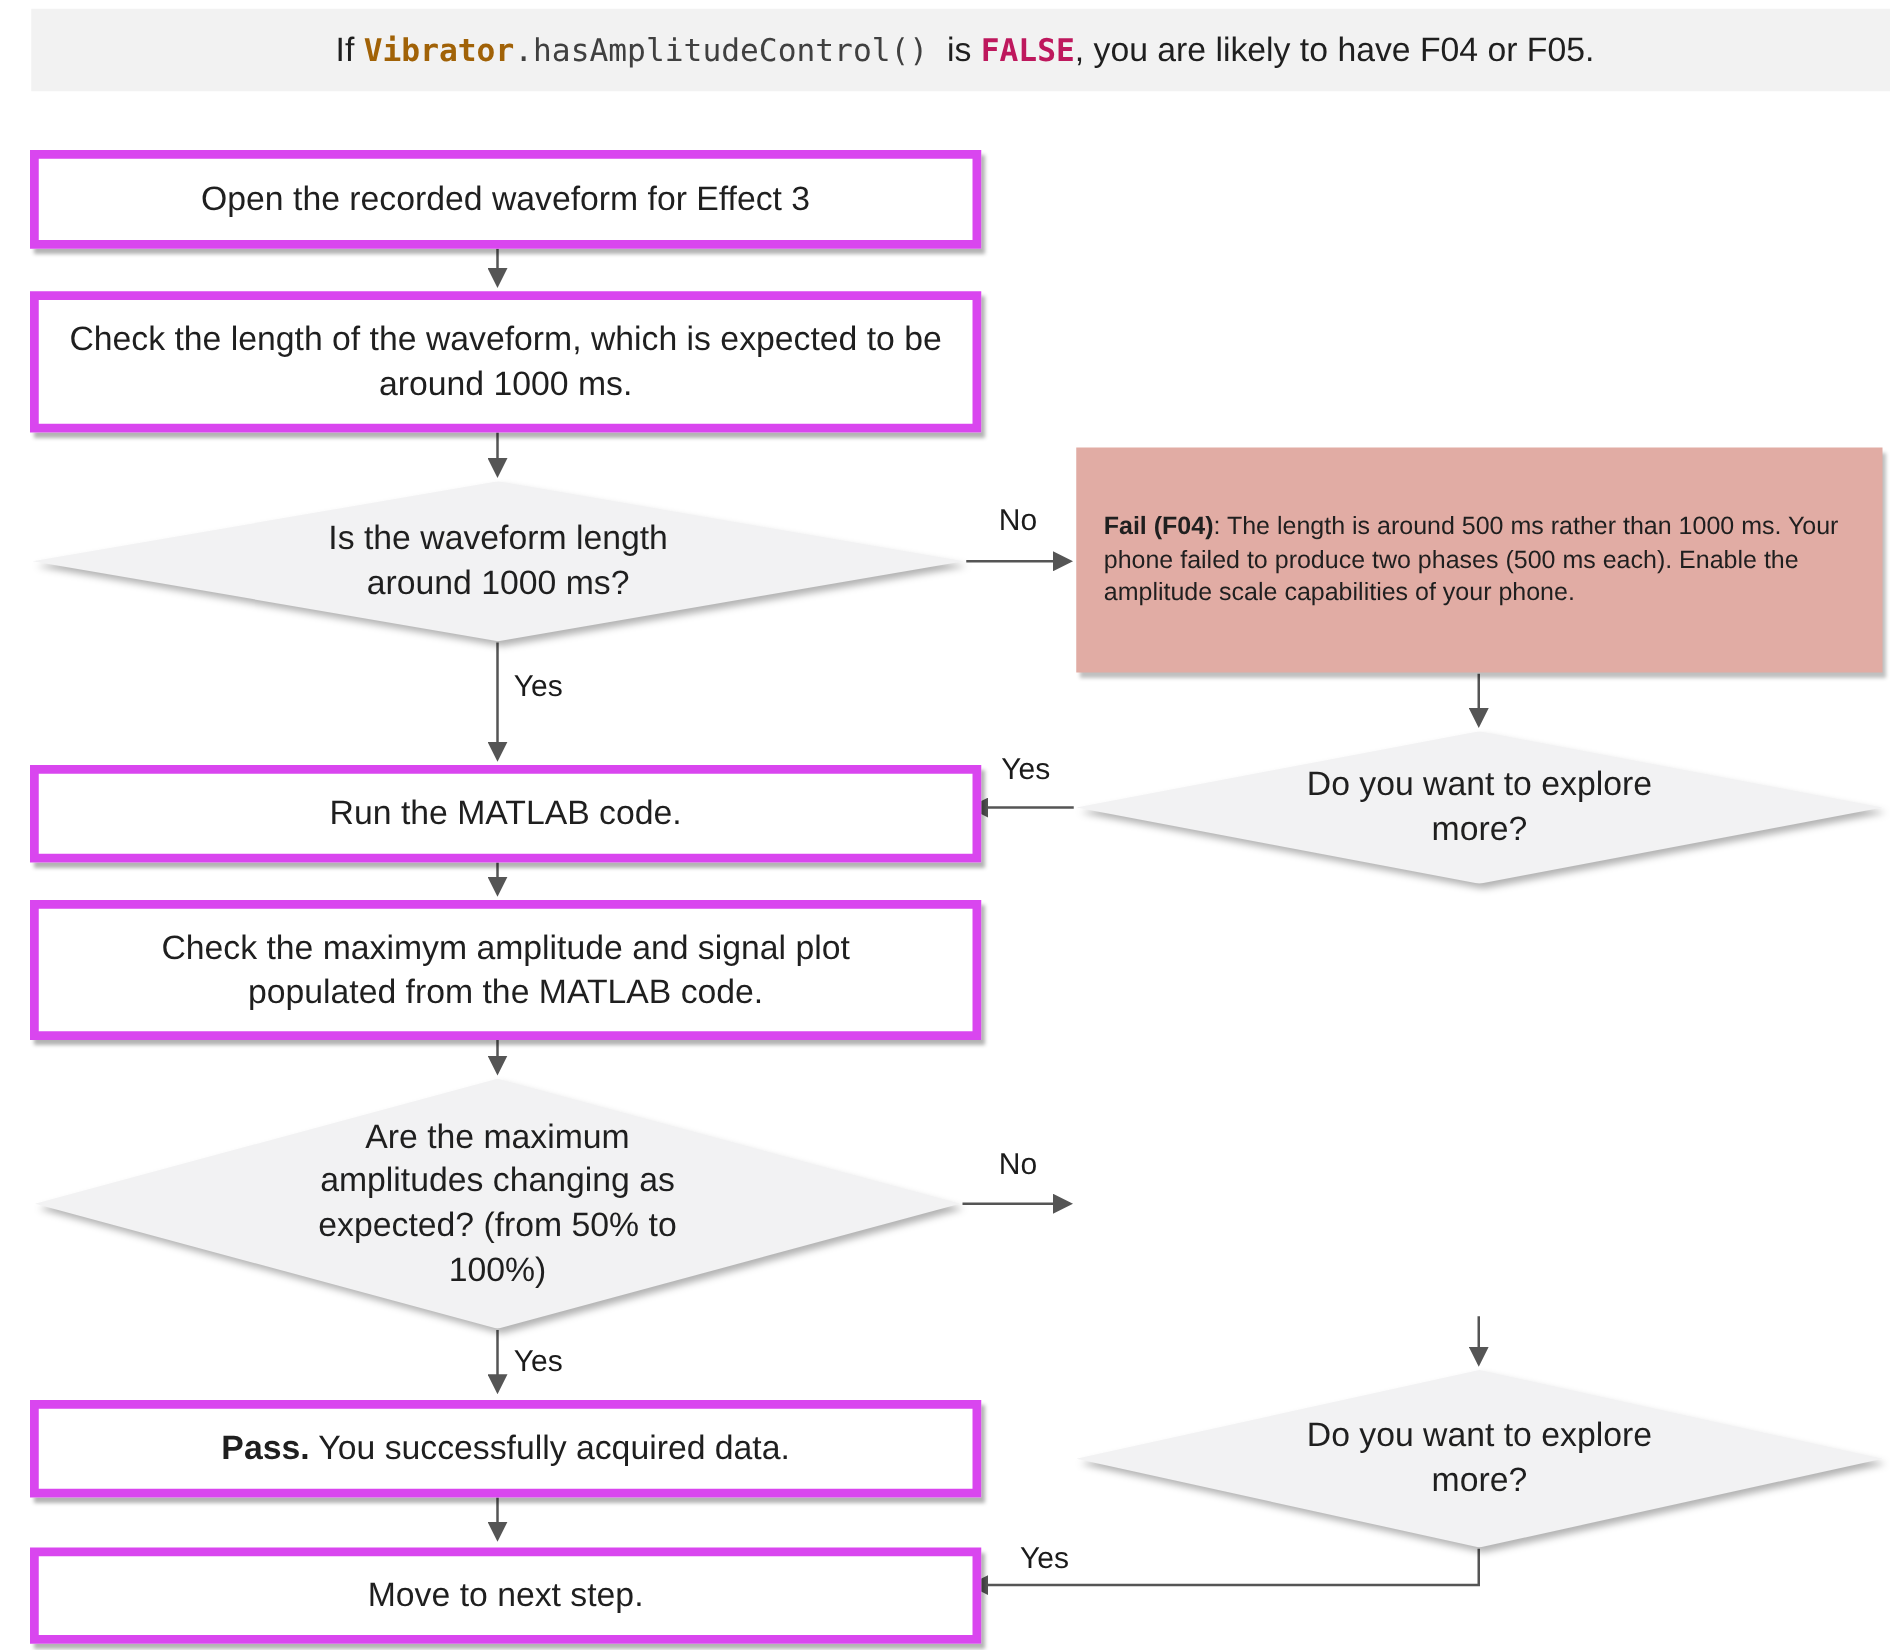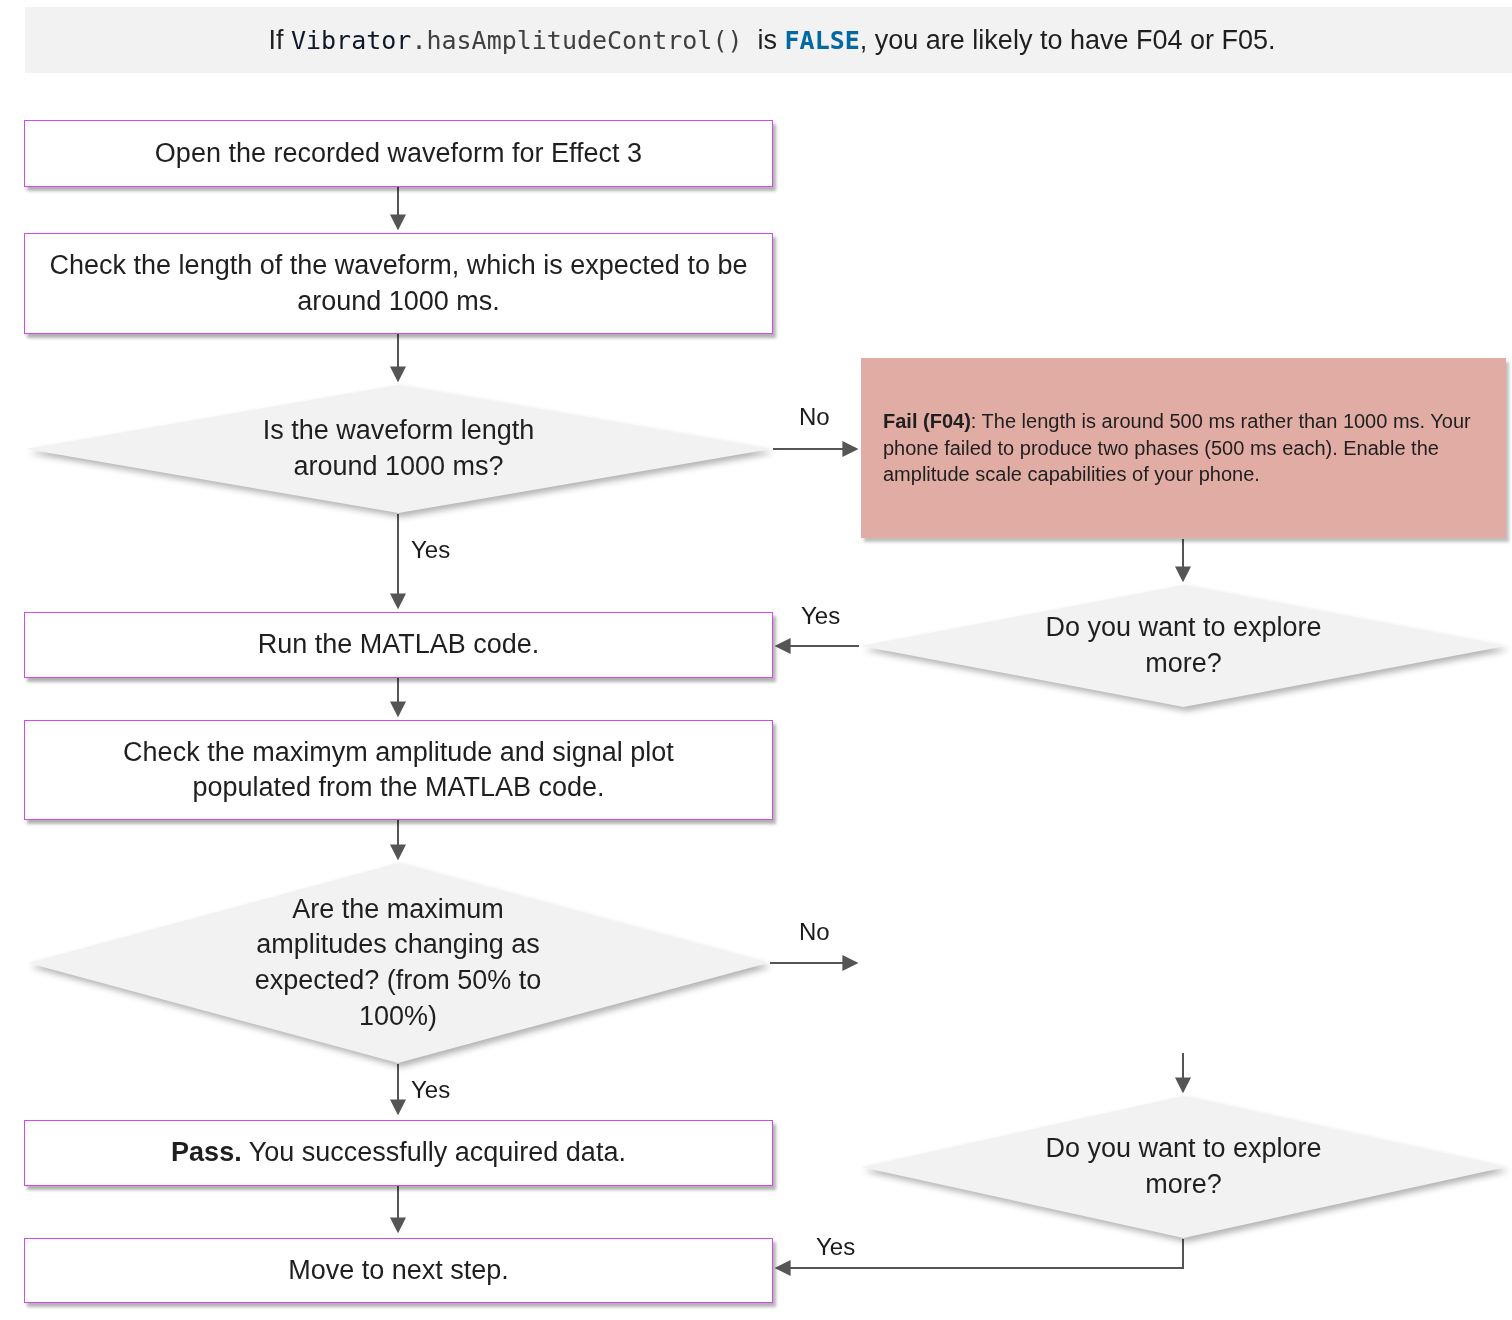--- a/index.html
+++ b/index.html
@@ -7,27 +7,27 @@
     position:relative;width:1512px;height:1320px;background:#ffffff;overflow:hidden;
     font-family:"Liberation Sans","DejaVu Sans",sans-serif;color:#1f1f1f;margin-left:16px;
   }
   
   .banner{
     position:absolute;left:9px;top:7px;width:1494px;height:66px;
     background:#f2f2f2;display:flex;align-items:center;justify-content:center;
     font-size:27px;white-space:pre;
   }
   .mono{font-family:"DejaVu Sans Mono","Liberation Mono",monospace;font-size:25px;}
-  .code-obj{color:#0f172a;font-weight:normal;}
+  .code-obj{color:#a16207;font-weight:bold;}
   .code-method{color:#404040;}
-  .code-val{color:#0369a1;font-weight:bold;}
+  .code-val{color:#be185d;font-weight:bold;}
 
   
   .box{
-    position:absolute;background:#ffffff;border:1px solid #d946ef;
+    position:absolute;background:#ffffff;border:7px solid #d946ef;
     box-shadow:3px 4px 3px rgba(0,0,0,0.30);
     display:flex;align-items:center;justify-content:flex-start;text-align:center;
     font-size:27px;line-height:1.3;
   }
   .box .inner{margin:0 auto;}
   .fail{
     position:absolute;background:#e1aca4;
     box-shadow:3px 4px 3px rgba(0,0,0,0.25);
     display:flex;align-items:center;
     font-size:20px;line-height:1.34;text-align:left;

